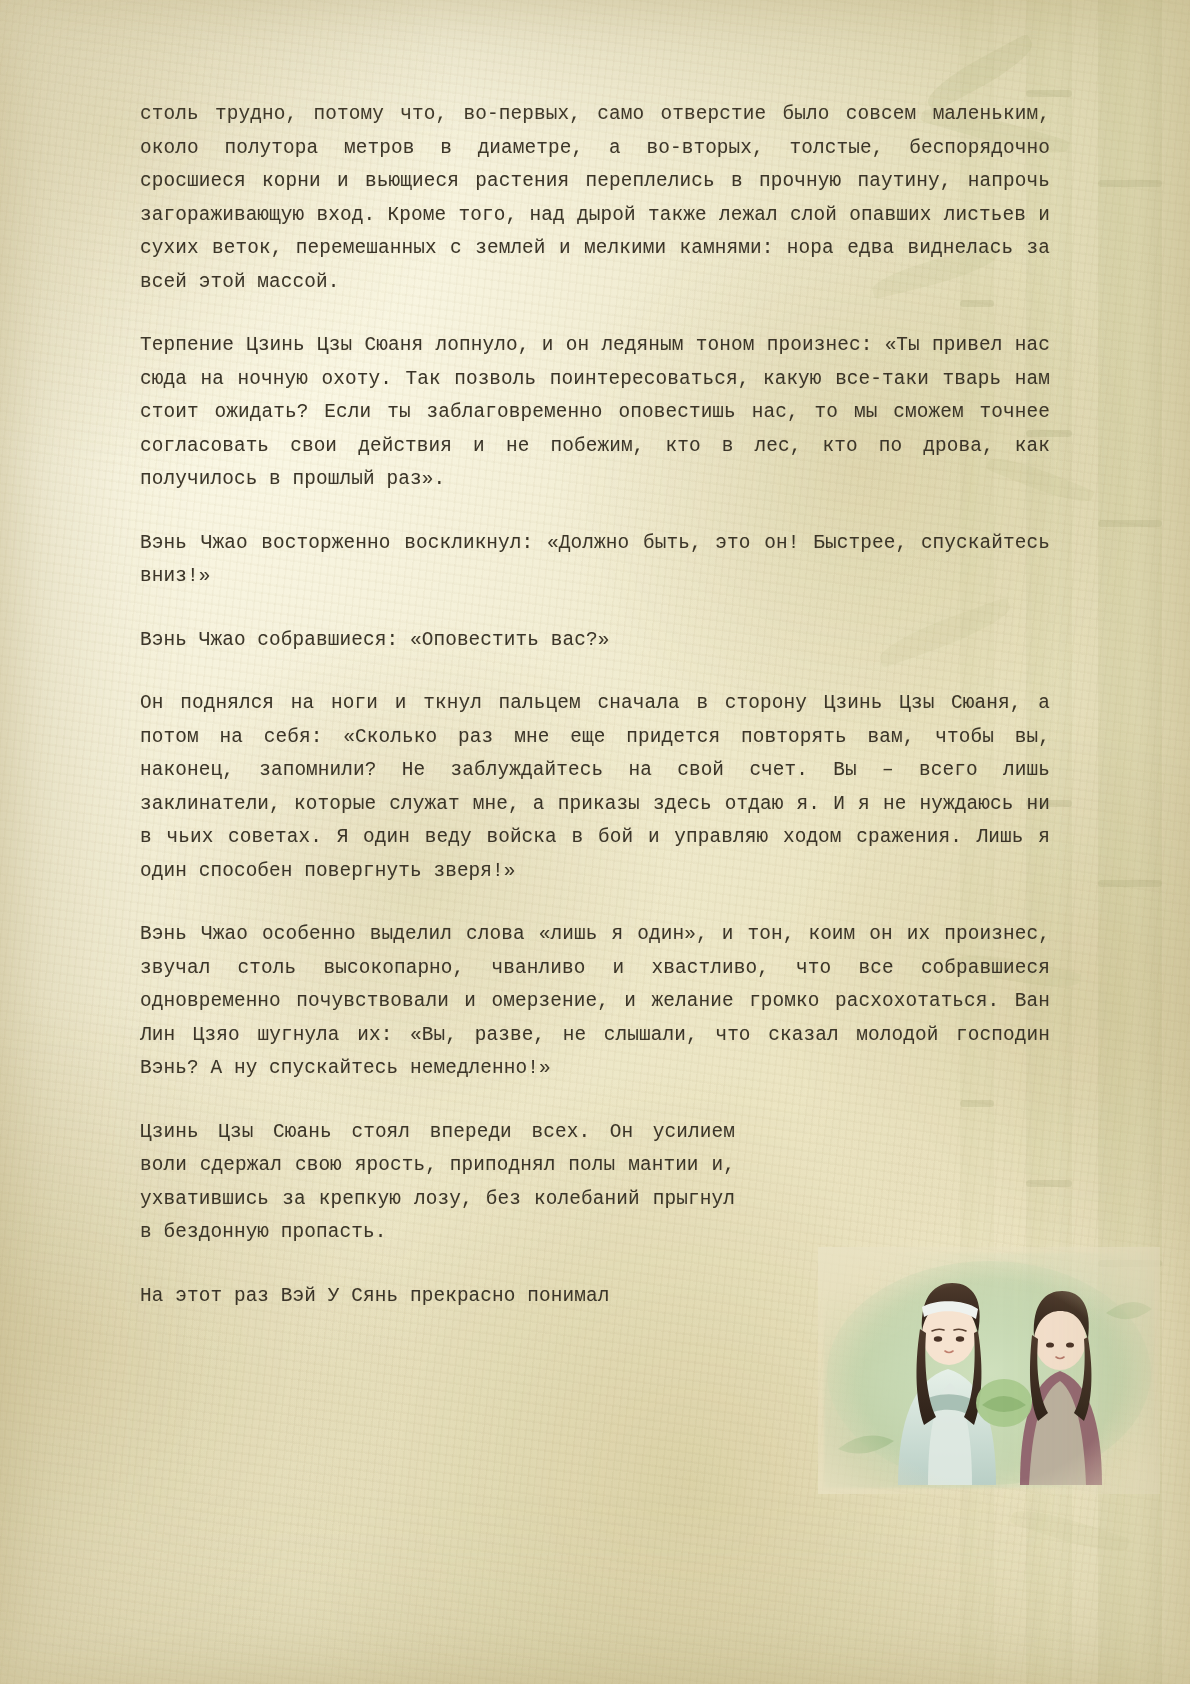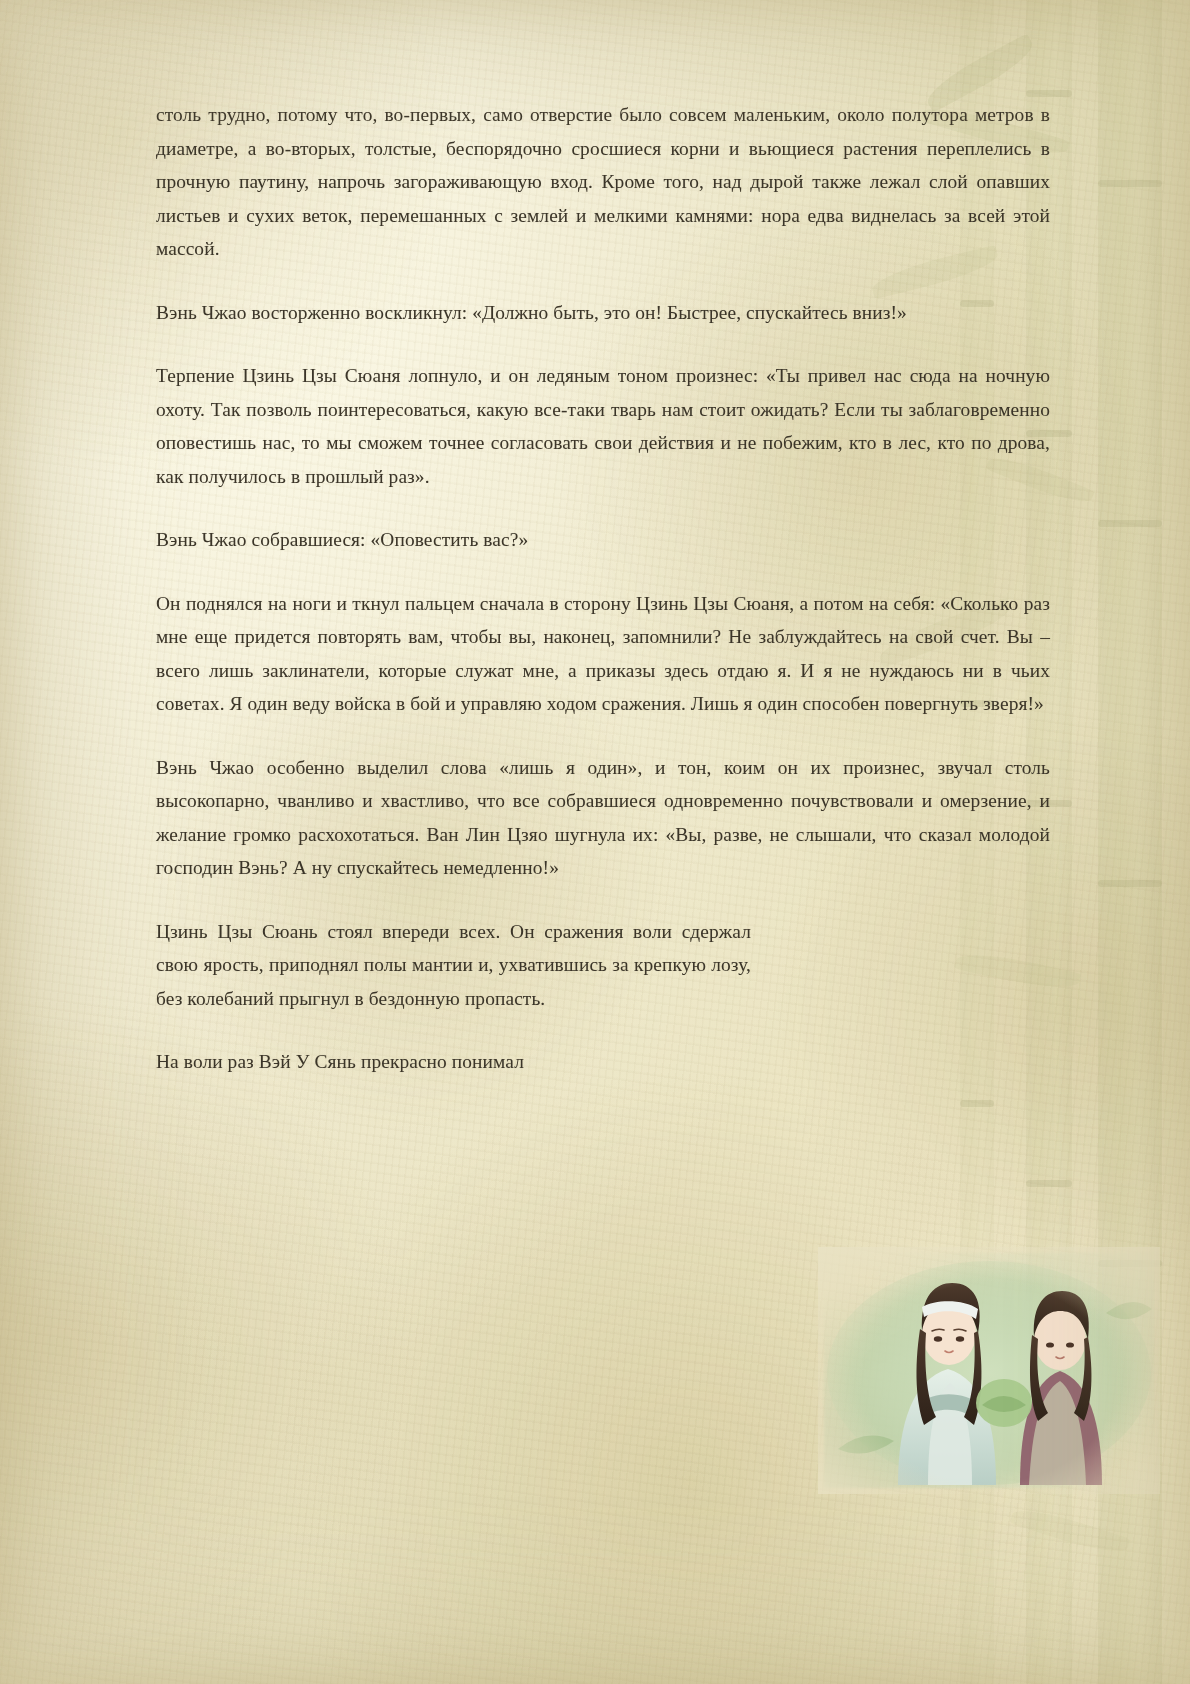--- a/index.html
+++ b/index.html
@@ -91,22 +91,22 @@
   }
 
   
   .content {
     position: absolute;
     left: 140px;
     top: 98px;
     width: 910px;
   }
   p.para {
-    margin: 0 0 30px 16px;
-    font-family: Liberation Serif, serif;
+    margin: 0 0 30px 0;
+    font-family: Liberation Mono, monospace;
     font-size: 19.4px;
     line-height: 33.5px;
     color: #3b3529;
     text-align: justify;
     letter-spacing: .1px;
     text-shadow: 0 0 1px rgba(80,70,45,0.12);
   }
   p.para:last-child { margin-bottom: 0; }
   
   p.para.narrow { width: 595px; text-align: justify; }
@@ -167,27 +167,27 @@
     <div class="leaf" style="right:190px; top:260px; width:130px; height:24px; transform:rotate(-14deg); opacity:.7;"></div>
     <div class="leaf" style="right:95px;  top:470px; width:110px; height:20px; transform:rotate(22deg); opacity:.65;"></div>
     <div class="leaf" style="right:175px; top:620px; width:140px; height:25px; transform:rotate(-20deg); opacity:.6;"></div>
     <div class="leaf" style="right:110px; top:960px; width:125px; height:22px; transform:rotate(12deg); opacity:.55;"></div>
     <div class="leaf" style="right:200px; top:1320px; width:135px; height:24px; transform:rotate(-24deg); opacity:.5;"></div>
     <div class="leaf" style="right:60px;  top:1520px; width:120px; height:22px; transform:rotate(18deg); opacity:.5;"></div>
   </div>
 
   <div class="content">
     <p class="para">столь трудно, потому что, во-первых, само отверстие было совсем маленьким, около полутора метров в диаметре, а во-вторых, толстые, беспорядочно сросшиеся корни и вьющиеся растения переплелись в прочную паутину, напрочь загораживающую вход. Кроме того, над дырой также лежал слой опавших листьев и сухих веток, перемешанных с землей и мелкими камнями: нора едва виднелась за всей этой массой.</p>
+    <p class="para">Терпение Цзинь Цзы Сюаня лопнуло, и он ледяным тоном произнес: «Ты привел нас сюда на ночную охоту. Так позволь поинтересоваться, какую все-таки тварь нам стоит ожидать? Если ты заблаговременно оповестишь нас, то мы сможем точнее согласовать свои действия и не побежим, кто в лес, кто по дрова, как получилось в прошлый раз».</p>
     <p class="para">Вэнь Чжао восторженно воскликнул: «Должно быть, это он! Быстрее, спускайтесь вниз!»</p>
-    <p class="para">Терпение Цзинь Цзы Сюаня лопнуло, и он ледяным тоном произнес: «Ты привел нас сюда на ночную охоту. Так позволь поинтересоваться, какую все-таки тварь нам стоит ожидать? Если ты заблаговременно оповестишь нас, то мы сможем точнее согласовать свои действия и не побежим, кто в лес, кто по дрова, как получилось в прошлый раз».</p>
     <p class="para">Вэнь Чжао собравшиеся: «Оповестить вас?»</p>
     <p class="para">Он поднялся на ноги и ткнул пальцем сначала в сторону Цзинь Цзы Сюаня, а потом на себя: «Сколько раз мне еще придется повторять вам, чтобы вы, наконец, запомнили? Не заблуждайтесь на свой счет. Вы – всего лишь заклинатели, которые служат мне, а приказы здесь отдаю я. И я не нуждаюсь ни в чьих советах. Я один веду войска в бой и управляю ходом сражения. Лишь я один способен повергнуть зверя!»</p>
     <p class="para">Вэнь Чжао особенно выделил слова «лишь я один», и тон, коим он их произнес, звучал столь высокопарно, чванливо и хвастливо, что все собравшиеся одновременно почувствовали и омерзение, и желание громко расхохотаться. Ван Лин Цзяо шугнула их: «Вы, разве, не слышали, что сказал молодой господин Вэнь? А ну спускайтесь немедленно!»</p>
-    <p class="para narrow">Цзинь Цзы Сюань стоял впереди всех. Он сражения воли сдержал свою ярость, приподнял полы мантии и, ухватившись за крепкую лозу, без колебаний прыгнул в бездонную пропасть.</p>
-    <p class="para narrow">На воли раз Вэй У Сянь прекрасно понимал</p>
+    <p class="para narrow">Цзинь Цзы Сюань стоял впереди всех. Он усилием воли сдержал свою ярость, приподнял полы мантии и, ухватившись за крепкую лозу, без колебаний прыгнул в бездонную пропасть.</p>
+    <p class="para narrow">На этот раз Вэй У Сянь прекрасно понимал</p>
   </div>
 
   <div class="illustration">
     <div class="ill-bg"></div>
     <svg class="ill-svg" viewBox="0 0 330 235" xmlns="http://www.w3.org/2000/svg">
       <defs>
         <linearGradient id="robeA" x1="0" y1="0" x2="0" y2="1">
           <stop offset="0%" stop-color="#e6f0e8"></stop>
           <stop offset="100%" stop-color="#b9cfc6"></stop>
         </linearGradient>

